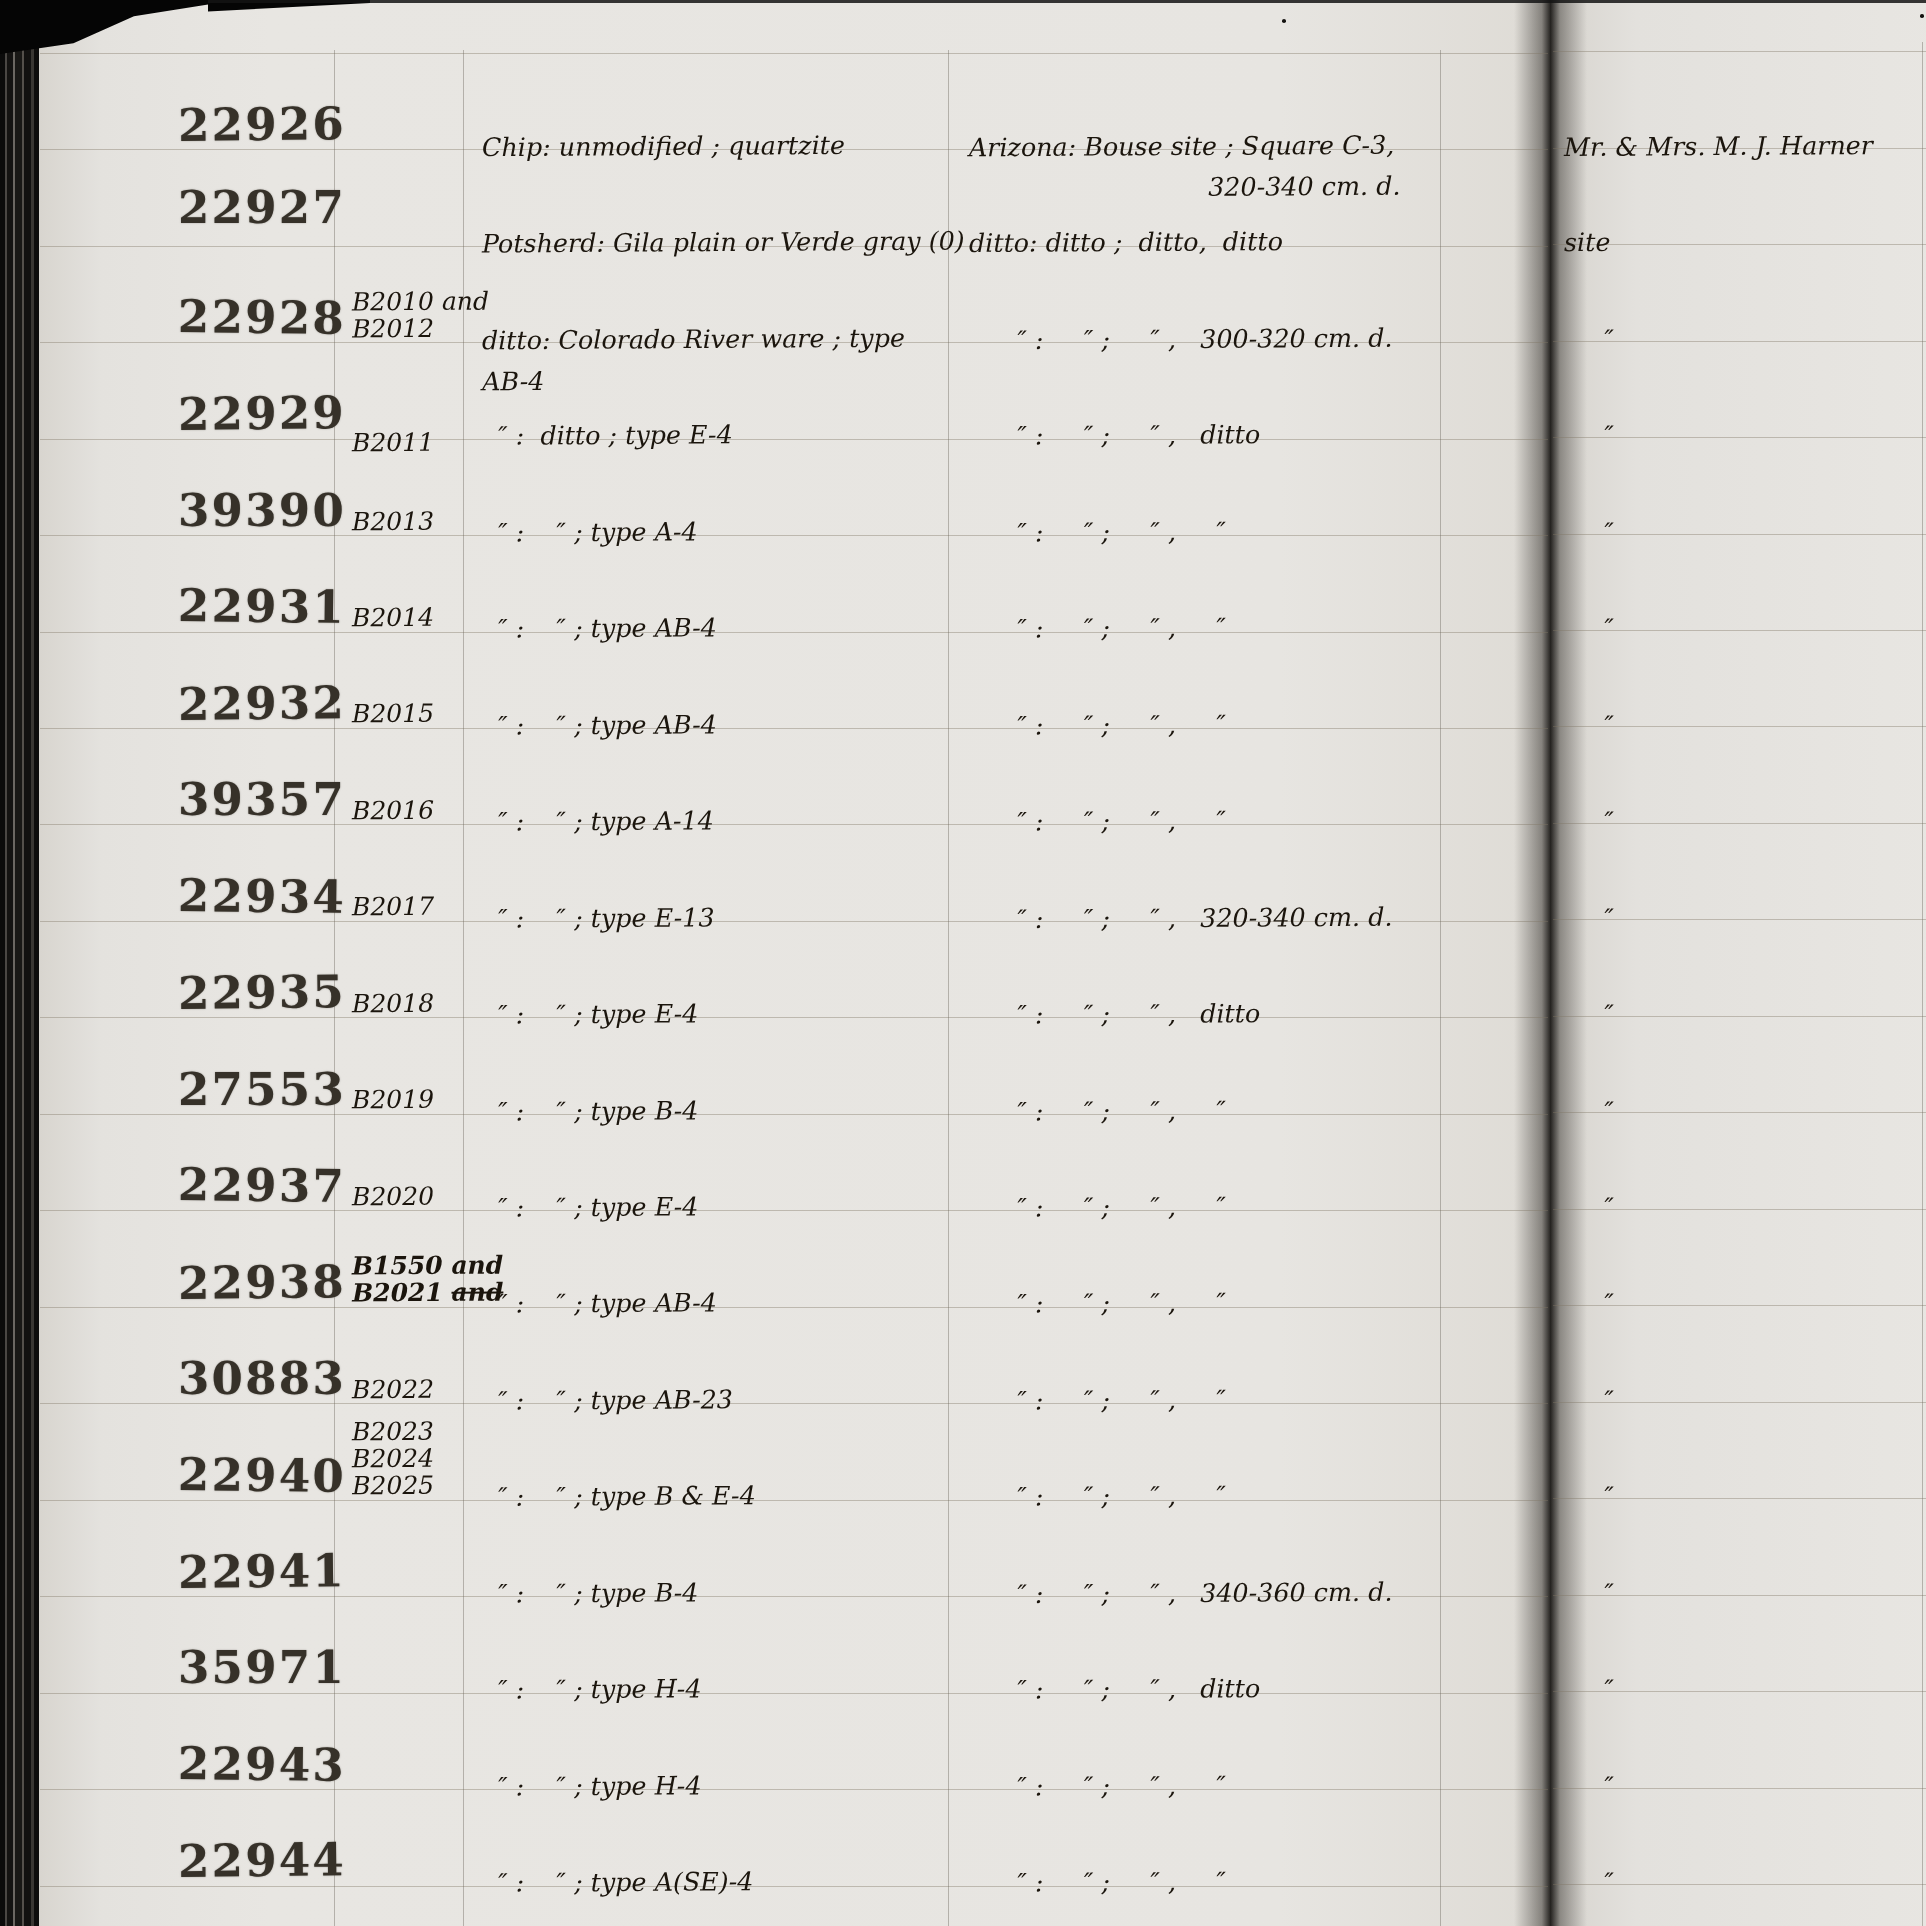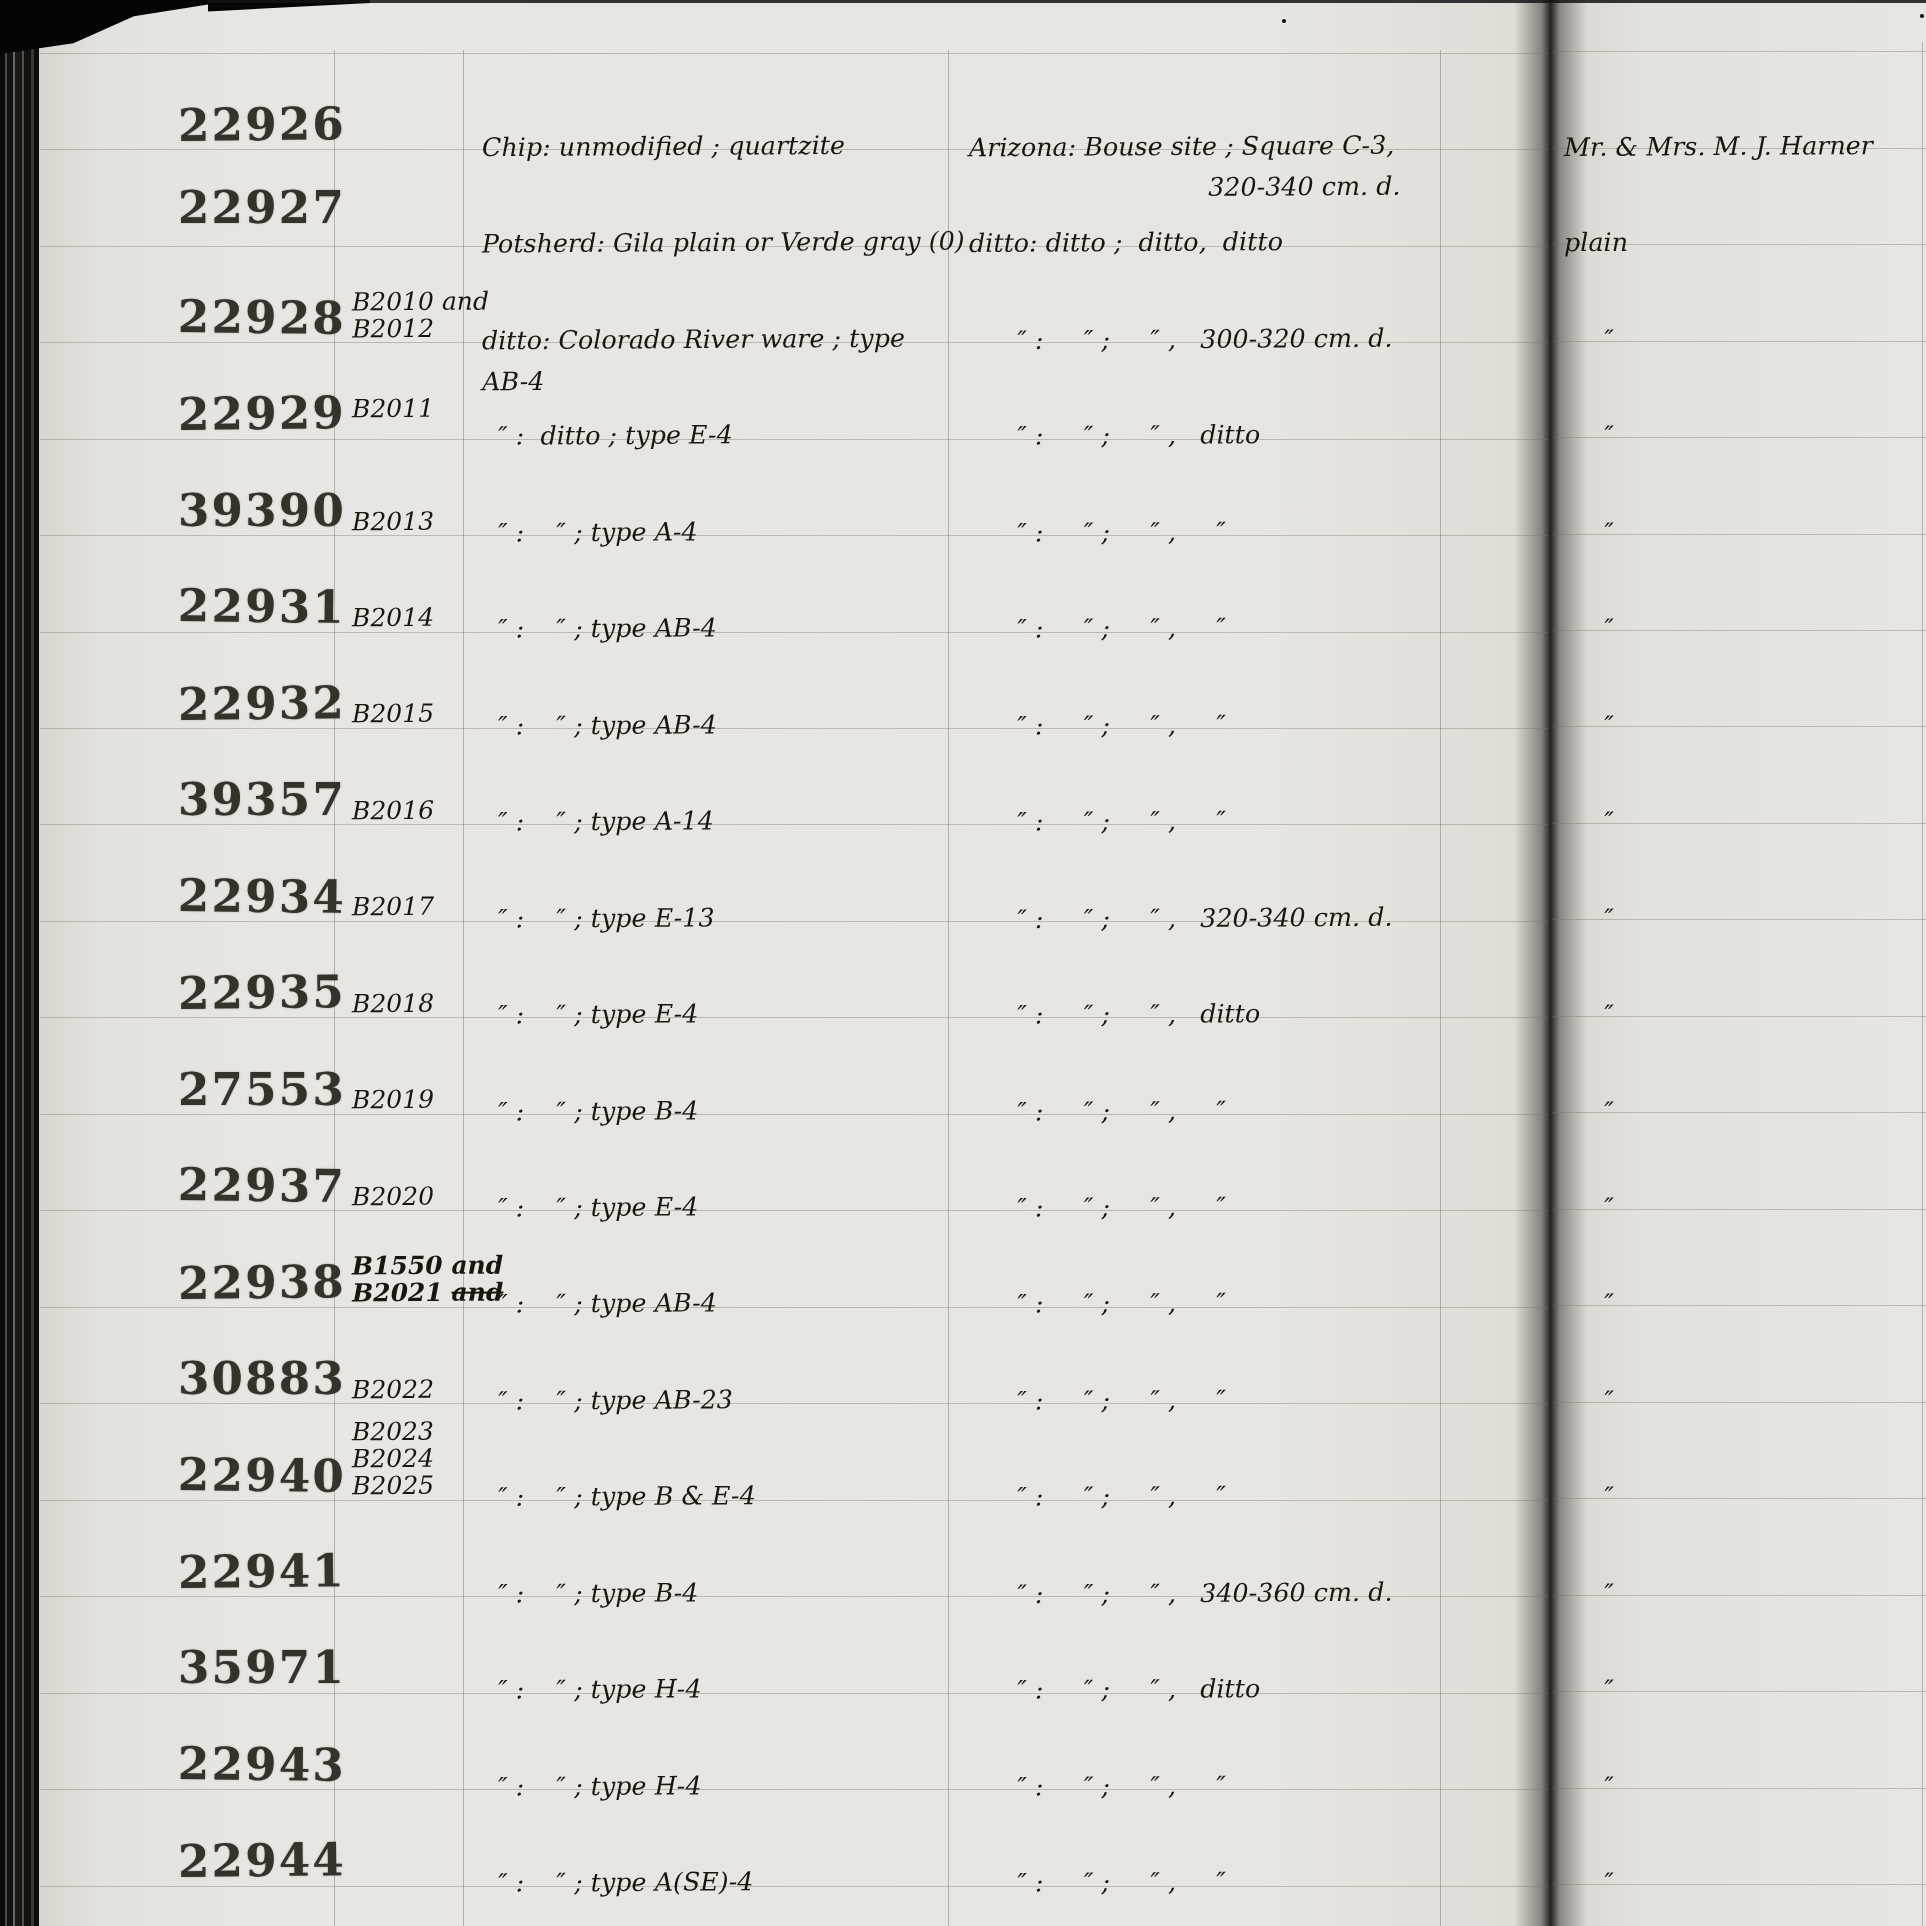--- a/index.html
+++ b/index.html
@@ -92,28 +92,28 @@
       <div class="vline" style="left: 1922px; top: 42px; height: 2438px;"></div>
     </div>
   <div id="rows-layer">
       <div class="stamp" style="left: 178px; top: 102px; transform: rotate(-0.6deg);">22926</div>
       <div class="hw desc" style="left: 482px; top: 126px;"><div>Chip: unmodified ; quartzite</div></div>
       <div class="hw loc" style="left: 969px; top: 126px;"><div>Arizona: Bouse site ; Square C-3,</div><div class="loc-indent">320-340 cm. d.</div></div>
       <div class="hw coll" style="left: 1564px; top: 126px;"><div>Mr. &amp; Mrs. M. J. Harner</div></div>
       <div class="stamp" style="left: 178px; top: 185px; transform: rotate(0deg);">22927</div>
       <div class="hw desc" style="left: 482px; top: 222px;"><div>Potsherd: Gila plain or Verde gray (0)</div></div>
       <div class="hw loc" style="left: 969px; top: 222px;"><div>ditto: ditto ;  ditto,  ditto</div></div>
-      <div class="hw coll" style="left: 1564px; top: 222px;"><div>plain</div></div>
+      <div class="hw coll" style="left: 1564px; top: 222px;"><div>site</div></div>
       <div class="stamp" style="left: 178px; top: 295px; transform: rotate(0.6deg);">22928</div>
       <div class="hw bnum" style="left: 340px; top: 288px;"><div>B2010 and</div><div>B2012</div></div>
       <div class="hw desc" style="left: 482px; top: 319px;"><div>ditto: Colorado River ware ; type</div><div>AB-4</div></div>
       <div class="hw loc" style="left: 969px; top: 319px;"><div>      ″ :     ″ ;     ″ ,   300-320 cm. d.</div></div>
       <div class="hw coll" style="left: 1564px; top: 319px;"><div>     ″</div></div>
       <div class="stamp" style="left: 178px; top: 391px; transform: rotate(-0.6deg);">22929</div>
-      <div class="hw bnum" style="left: 340px; top: 395px;"><div>B2011</div></div>
+      <div class="hw bnum" style="left: 340px; top: 429px;"><div>B2011</div></div>
       <div class="hw desc" style="left: 482px; top: 415px;"><div>  ″ :  ditto ; type E-4</div></div>
       <div class="hw loc" style="left: 969px; top: 415px;"><div>      ″ :     ″ ;     ″ ,   ditto</div></div>
       <div class="hw coll" style="left: 1564px; top: 415px;"><div>     ″</div></div>
       <div class="stamp" style="left: 178px; top: 488px; transform: rotate(0deg);">39390</div>
       <div class="hw bnum" style="left: 340px; top: 508px;"><div>B2013</div></div>
       <div class="hw desc" style="left: 482px; top: 512px;"><div>  ″ :    ″ ; type A-4</div></div>
       <div class="hw loc" style="left: 969px; top: 512px;"><div>      ″ :     ″ ;     ″ ,     ″</div></div>
       <div class="hw coll" style="left: 1564px; top: 512px;"><div>     ″</div></div>
       <div class="stamp" style="left: 178px; top: 584px; transform: rotate(0.6deg);">22931</div>
       <div class="hw bnum" style="left: 340px; top: 604px;"><div>B2014</div></div>

